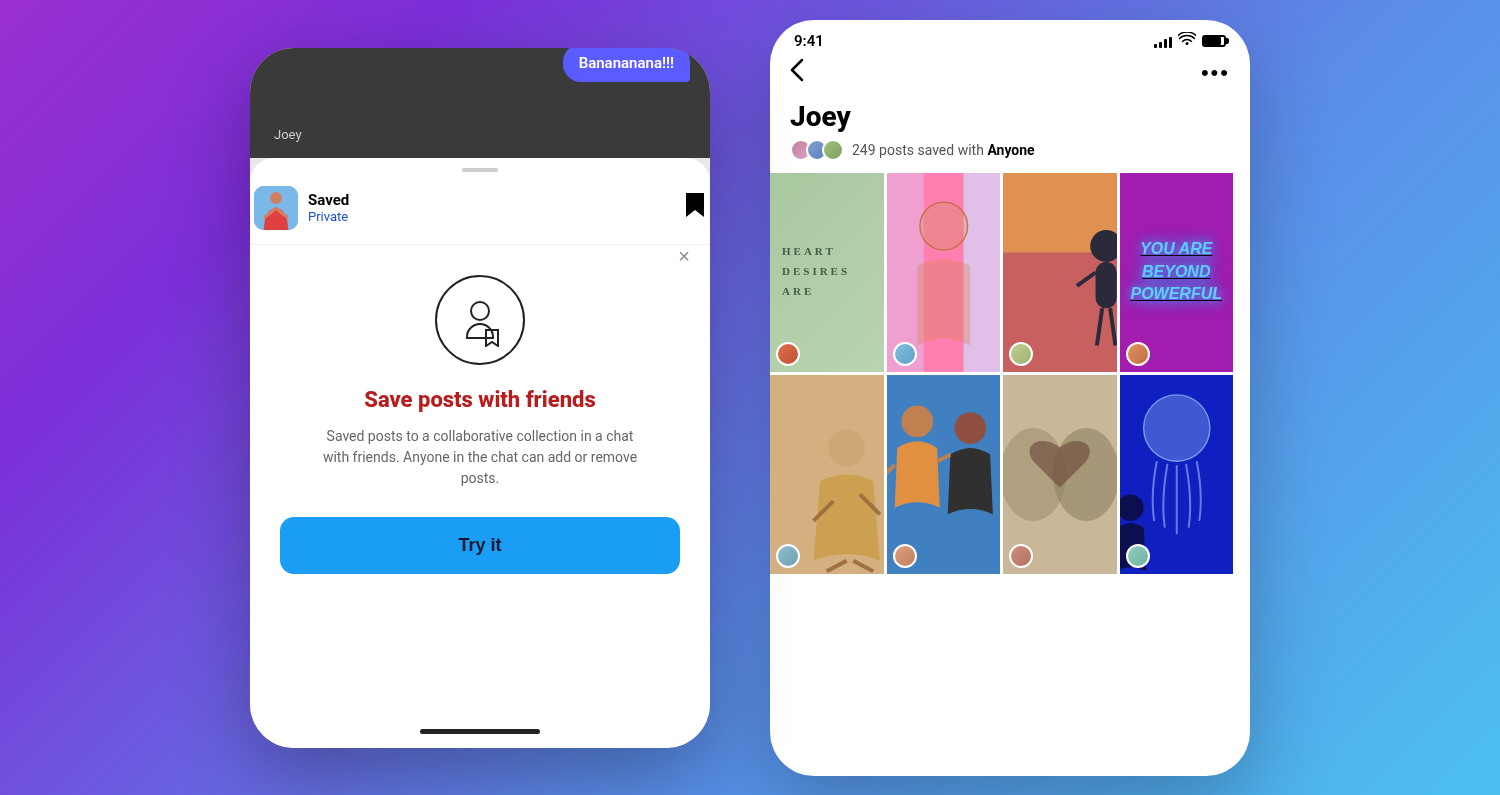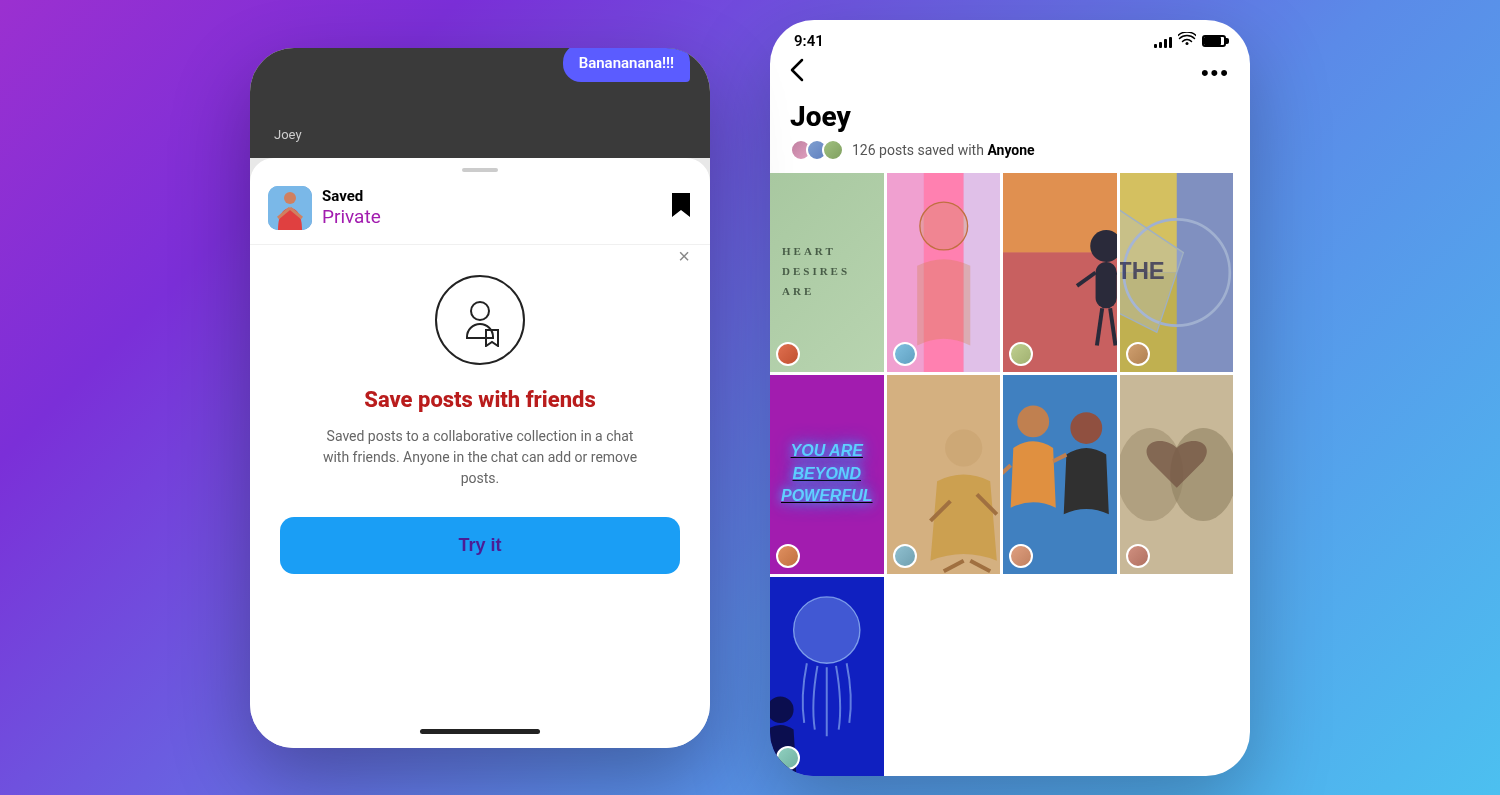--- a/index.html
+++ b/index.html
@@ -75,21 +75,21 @@
       height: 4px;
       background: #ccc;
       border-radius: 2px;
       margin: 10px auto 0;
     }
 
     
     .saved-header {
       display: flex;
       align-items: center;
-      padding: 14px 18px;
+      padding: 14px 4px;
       border-bottom: 1px solid #f0f0f0;
     }
 
     .saved-avatar {
       width: 44px;
       height: 44px;
       border-radius: 10px;
       background: linear-gradient(135deg, #6ab0e8, #4a7fc0);
       overflow: hidden;
       position: relative;
@@ -100,22 +100,22 @@
       flex: 1;
     }
 
     .saved-title {
       font-size: 15px;
       font-weight: 700;
       color: #000;
     }
 
     .saved-subtitle {
-      font-size: 19px;
-      color: #a21caf;
+      font-size: 13px;
+      color: #1d4ed8;
     }
 
     .bookmark-icon {
       font-size: 22px;
       color: #000;
     }
 
     
     .modal-content {
       flex: 1;
@@ -185,21 +185,21 @@
       text-align: center;
       line-height: 1.5;
       margin-bottom: 28px;
       max-width: 320px;
     }
 
     .try-it-btn {
       width: 100%;
       padding: 18px;
       background: #1a9ef5;
-      color: #4c1d95;
+      color: #0f172a;
       font-size: 18px;
       font-weight: 600;
       border: none;
       border-radius: 14px;
       cursor: pointer;
       text-align: center;
     }
 
     .home-indicator {
       width: 120px;
@@ -502,21 +502,21 @@
   <div class="vibes-header">
     <div class="vibes-title">Joey</div>
     <div class="vibes-meta">
 
       <div class="avatar-group">
         <div class="mini-avatar" style="background:linear-gradient(135deg,#c080a0,#e0a0c0);"></div>
         <div class="mini-avatar" style="background:linear-gradient(135deg,#80a0d0,#6080c0);"></div>
         <div class="mini-avatar" style="background:linear-gradient(135deg,#a0c080,#80a060);"></div>
       </div>
       <span>
-        <span>126</span>
+        <span>249</span>
         <span> </span>
         <span>posts saved with</span>
         <strong>Anyone</strong>
       </span>
     </div>
   </div>
 
   <div class="posts-grid">
 
     <div class="grid-cell cell-1">
@@ -549,32 +549,20 @@
         <circle cx="110" cy="55" r="12" fill="#2a2a3a"></circle>
         <rect x="102" y="67" width="16" height="35" rx="8" fill="#2a2a3a"></rect>
         <line x1="102" y1="75" x2="88" y2="85" stroke="#2a2a3a" stroke-width="3"></line>
         <line x1="118" y1="75" x2="132" y2="85" stroke="#2a2a3a" stroke-width="3"></line>
         <line x1="107" y1="102" x2="103" y2="130" stroke="#2a2a3a" stroke-width="3"></line>
         <line x1="113" y1="102" x2="117" y2="130" stroke="#2a2a3a" stroke-width="3"></line>
       </svg>
       <div class="cell-avatar" style="background:linear-gradient(135deg,#c0d090,#a0b070); border-radius:50%; width:24px; height:24px; position:absolute; bottom:6px; left:6px; border:2px solid white;"></div>
     </div>
 
-    <div class="grid-cell cell-4">
-      <svg width="100%" height="100%" viewBox="0 0 150 150" preserveAspectRatio="xMidYMid slice">
-        <rect width="150" height="150" fill="#8090c0"></rect>
-        <rect x="0" y="0" width="75" height="75" fill="#d4c060"></rect>
-        <rect x="0" y="75" width="75" height="75" fill="#c0b050"></rect>
-
-        <circle cx="75" cy="75" r="40" fill="none" stroke="#a0b0d0" stroke-width="2"></circle>
-        <path d="M20 20 L80 60 L60 120 L20 100Z" fill="#b0c0e050" stroke="#a0b0c0" stroke-width="1"></path>
-        <text x="30" y="80" fill="rgba(30,30,80,0.7)" font-size="18" font-weight="bold" font-family="sans-serif">THE</text>
-      </svg>
-      <div class="cell-avatar" style="background:linear-gradient(135deg,#d0a070,#b08050); border-radius:50%; width:24px; height:24px; position:absolute; bottom:6px; left:6px; border:2px solid white;"></div>
-    </div>
     <div class="grid-cell cell-5">
       <div style="width:100%;height:100%;background:#a21caf;display:flex;align-items:center;justify-content:center;text-decoration:underline;">
         <div style="text-align:center;font-size:16px;font-weight:900;color:#60d0ff;text-shadow:0 0 10px #40b0ff,0 0 20px #2090ff;font-style:italic;line-height:1.4;font-family:sans-serif;">YOU ARE<br>BEYOND<br>POWERFUL</div>
       </div>
       <div class="cell-avatar" style="background:linear-gradient(135deg,#e09060,#c07040); border-radius:50%; width:24px; height:24px; position:absolute; bottom:6px; left:6px; border:2px solid white;"></div>
     </div>
     <div class="grid-cell cell-6">
       <svg width="100%" height="100%" viewBox="0 0 150 150" preserveAspectRatio="xMidYMid slice">
         <rect width="150" height="150" fill="#d4b080"></rect>
 

